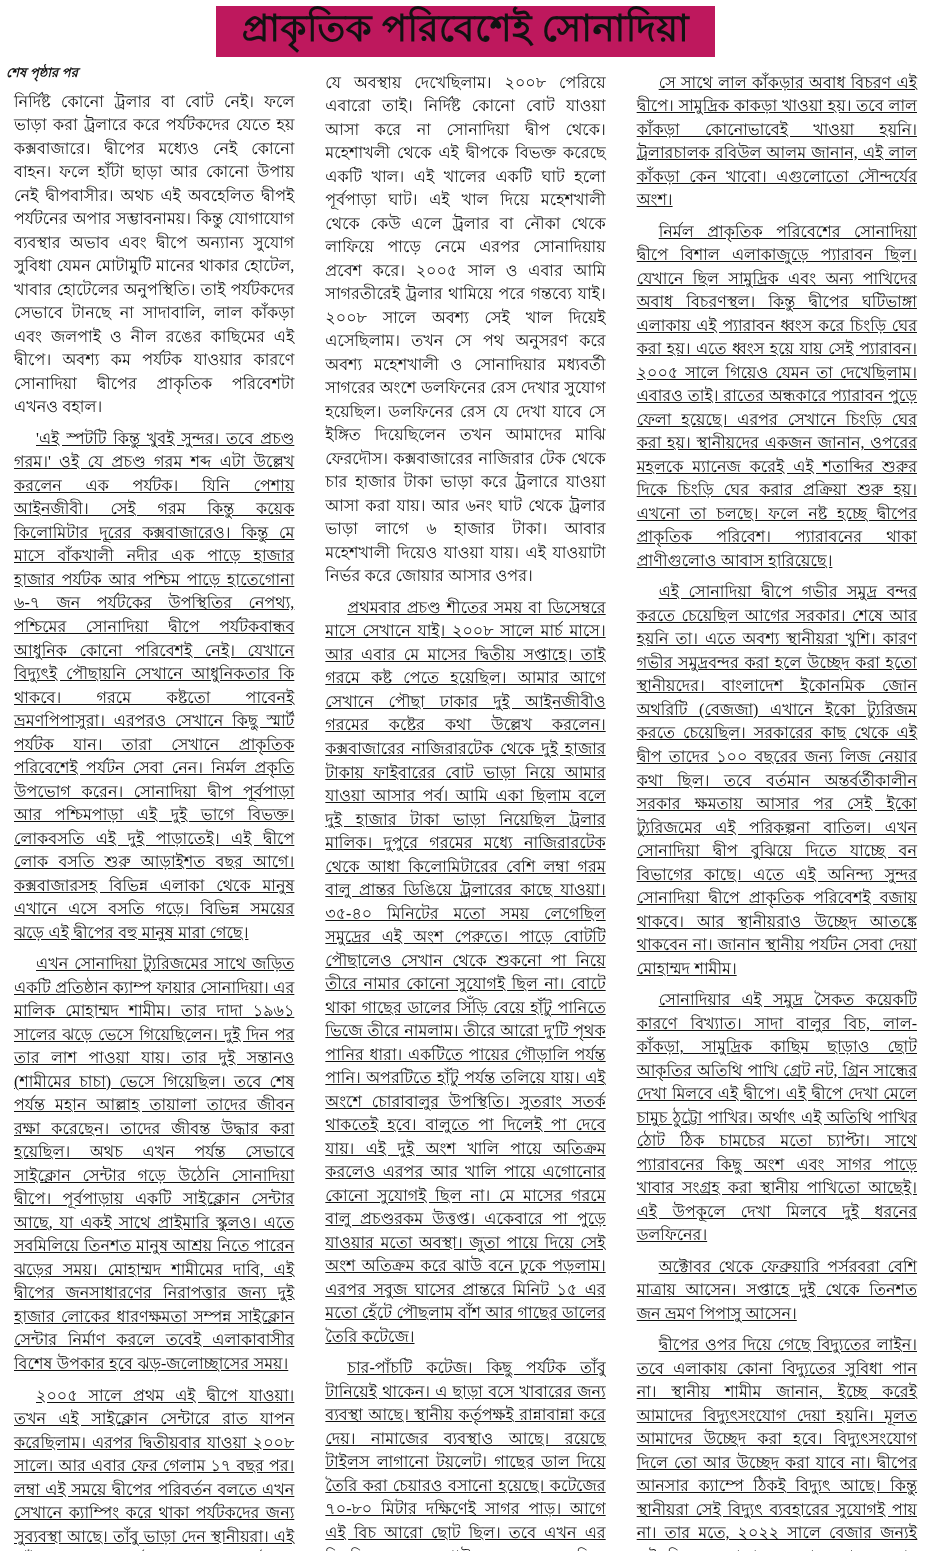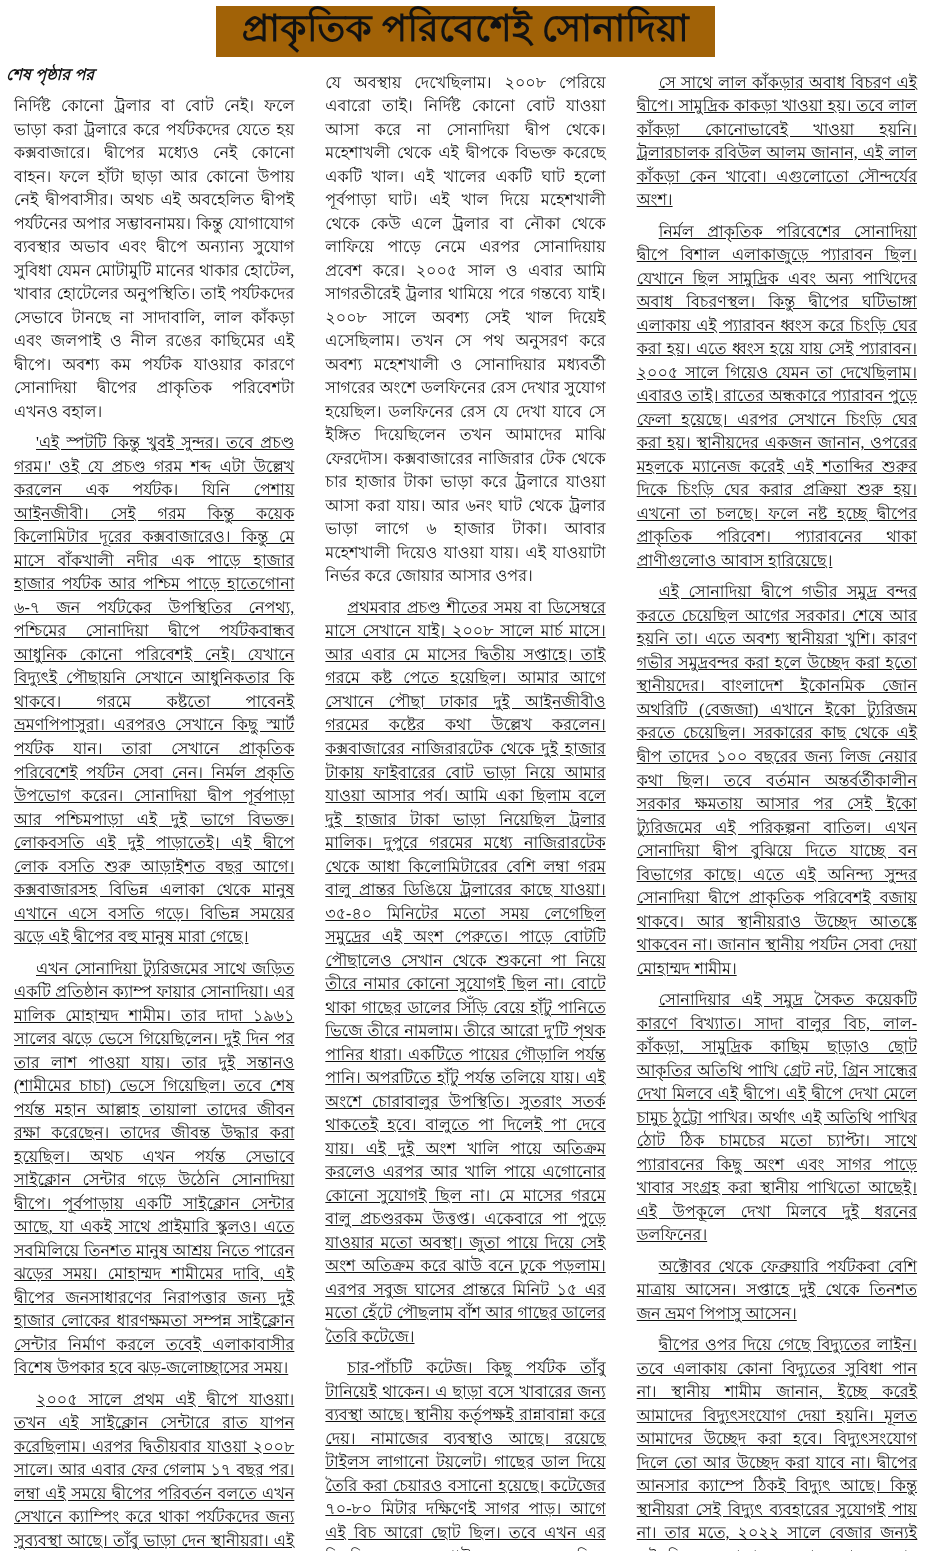--- a/index.html
+++ b/index.html
@@ -17,21 +17,21 @@
   .title {
     margin: 2px 0 6px 0;
     text-align: center;
     font-size: 37px;
     line-height: 1.15;
     font-weight: 700;
     letter-spacing: 0.5px;
   }
   .title .title-bg {
     display: inline-block;
-    background: #a16207;
+    background: #be185d;
     padding: 2px 26px 6px 26px;
   }
   .columns {
     display: flex;
     gap: 15px;
     height: 1488px;
     overflow: hidden;
   }
   .col {
     flex: 1 1 0;
@@ -43,21 +43,21 @@
   }
   .col p {
     margin: 8px;
     text-align: justify;
     word-spacing: 0.5px;
   }
   .col p.indent { text-indent: 22px; text-decoration: underline; }
   .lead {
     font-weight: 700;
     font-style: italic;
-    font-size: 16px;
+    font-size: 13px;
     margin: 0 0 2px 0 !important;
     text-align: left;
   }
 </style>
 </head>
 <body>
 
 <div class="page">
 
   <h1 class="title"><span class="title-bg">প্রাকৃতিক পরিবেশেই সোনাদিয়া</span></h1>
@@ -78,19 +78,19 @@
       <p class="indent">প্রথমবার প্রচণ্ড শীতের সময় বা ডিসেম্বরে মাসে সেখানে যাই। ২০০৮ সালে মার্চ মাসে। আর এবার মে মাসের দ্বিতীয় সপ্তাহে। তাই গরমে কষ্ট পেতে হয়েছিল। আমার আগে সেখানে পৌছা ঢাকার দুই আইনজীবীও গরমের কষ্টের কথা উল্লেখ করলেন। কক্সবাজারের নাজিরারটেক থেকে দুই হাজার টাকায় ফাইবারের বোট ভাড়া নিয়ে আমার যাওয়া আসার পর্ব। আমি একা ছিলাম বলে দুই হাজার টাকা ভাড়া নিয়েছিল ট্রলার মালিক। দুপুরে গরমের মধ্যে নাজিরারটেক থেকে আধা কিলোমিটারের বেশি লম্বা গরম বালু প্রান্তর ডিঙিয়ে ট্রলারের কাছে যাওয়া। ৩৫-৪০ মিনিটের মতো সময় লেগেছিল সমুদ্রের এই অংশ পেরুতে। পাড়ে বোটটি পৌছালেও সেখান থেকে শুকনো পা নিয়ে তীরে নামার কোনো সুযোগই ছিল না। বোটে থাকা গাছের ডালের সিঁড়ি বেয়ে হাঁটু পানিতে ভিজে তীরে নামলাম। তীরে আরো দু'টি পৃথক পানির ধারা। একটিতে পায়ের গৌড়ালি পর্যন্ত পানি। অপরটিতে হাঁটু পর্যন্ত তলিয়ে যায়। এই অংশে চোরাবালুর উপস্থিতি। সুতরাং সতর্ক থাকতেই হবে। বালুতে পা দিলেই পা দেবে যায়। এই দুই অংশ খালি পায়ে অতিক্রম করলেও এরপর আর খালি পায়ে এগোনোর কোনো সুযোগই ছিল না। মে মাসের গরমে বালু প্রচণ্ডরকম উত্তপ্ত। একেবারে পা পুড়ে যাওয়ার মতো অবস্থা। জুতা পায়ে দিয়ে সেই অংশ অতিক্রম করে ঝাউ বনে ঢুকে পড়লাম। এরপর সবুজ ঘাসের প্রান্তরে মিনিট ১৫ এর মতো হেঁটে পৌছলাম বাঁশ আর গাছের ডালের তৈরি কটেজে।</p>
       <p class="indent">চার-পাঁচটি কটেজ। কিছু পর্যটক তাঁবু টানিয়েই থাকেন। এ ছাড়া বসে খাবারের জন্য ব্যবস্থা আছে। স্থানীয় কর্তৃপক্ষই রান্নাবান্না করে দেয়। নামাজের ব্যবস্থাও আছে। রয়েছে টাইলস লাগানো টয়লেট। গাছের ডাল দিয়ে তৈরি করা চেয়ারও বসানো হয়েছে। কটেজের ৭০-৮০ মিটার দক্ষিণেই সাগর পাড়। আগে এই বিচ আরো ছোট ছিল। তবে এখন এর বিস্তৃতি বেড়েছে। ঝাউ বনের ভেতর দিয়ে হেঁটে চলে গেলাম সাগর পাড়ে। সেখানে সাদা বালুর বিচ। বিশাল এলাকা জুড়ে এর অবস্থান। বিচ আর বনের সংযোগস্থলে নিশিন্দা গাছ। রয়েছে বালিয়াড়িও। মে মাসে আমার সুযোগ হয়েছিল থোকায় থোকায় নিশিন্দা গাছের বেগুনি ফুল দেখার। এই গাছের পাতা স্থানীয়রা শস্যকে পোকামাকড়ের হাত থেকে রক্ষা করতে ব্যবহার করে গোলা বা মটকাতে।</p>
 
     </div>
 
     <div class="col">
       <p class="indent">সে সাথে লাল কাঁকড়ার অবাধ বিচরণ এই দ্বীপে। সামুদ্রিক কাকড়া খাওয়া হয়। তবে লাল কাঁকড়া কোনোভাবেই খাওয়া হয়নি। ট্রলারচালক রবিউল আলম জানান, এই লাল কাঁকড়া কেন খাবো। এগুলোতো সৌন্দর্যের অংশ।</p>
       <p class="indent">নির্মল প্রাকৃতিক পরিবেশের সোনাদিয়া দ্বীপে বিশাল এলাকাজুড়ে প্যারাবন ছিল। যেখানে ছিল সামুদ্রিক এবং অন্য পাখিদের অবাধ বিচরণস্থল। কিন্তু দ্বীপের ঘটিভাঙ্গা এলাকায় এই প্যারাবন ধ্বংস করে চিংড়ি ঘের করা হয়। এতে ধ্বংস হয়ে যায় সেই প্যারাবন। ২০০৫ সালে গিয়েও যেমন তা দেখেছিলাম। এবারও তাই। রাতের অন্ধকারে প্যারাবন পুড়ে ফেলা হয়েছে। এরপর সেখানে চিংড়ি ঘের করা হয়। স্থানীয়দের একজন জানান, ওপরের মহলকে ম্যানেজ করেই এই শতাব্দির শুরুর দিকে চিংড়ি ঘের করার প্রক্রিয়া শুরু হয়। এখনো তা চলছে। ফলে নষ্ট হচ্ছে দ্বীপের প্রাকৃতিক পরিবেশ। প্যারাবনের থাকা প্রাণীগুলোও আবাস হারিয়েছে।</p>
       <p class="indent">এই সোনাদিয়া দ্বীপে গভীর সমুদ্র বন্দর করতে চেয়েছিল আগের সরকার। শেষে আর হয়নি তা। এতে অবশ্য স্থানীয়রা খুশি। কারণ গভীর সমুদ্রবন্দর করা হলে উচ্ছেদ করা হতো স্থানীয়দের। বাংলাদেশ ইকোনমিক জোন অথরিটি (বেজজা) এখানে ইকো ট্যুরিজম করতে চেয়েছিল। সরকারের কাছ থেকে এই দ্বীপ তাদের ১০০ বছরের জন্য লিজ নেয়ার কথা ছিল। তবে বর্তমান অন্তর্বর্তীকালীন সরকার ক্ষমতায় আসার পর সেই ইকো ট্যুরিজমের এই পরিকল্পনা বাতিল। এখন সোনাদিয়া দ্বীপ বুঝিয়ে দিতে যাচ্ছে বন বিভাগের কাছে। এতে এই অনিন্দ্য সুন্দর সোনাদিয়া দ্বীপে প্রাকৃতিক পরিবেশই বজায় থাকবে। আর স্থানীয়রাও উচ্ছেদ আতঙ্কে থাকবেন না। জানান স্থানীয় পর্যটন সেবা দেয়া মোহাম্মদ শামীম।</p>
       <p class="indent">সোনাদিয়ার এই সমুদ্র সৈকত কয়েকটি কারণে বিখ্যাত। সাদা বালুর বিচ, লাল-কাঁকড়া, সামুদ্রিক কাছিম ছাড়াও ছোট আকৃতির অতিথি পাখি গ্রেট নট, গ্রিন সান্ধের দেখা মিলবে এই দ্বীপে। এই দ্বীপে দেখা মেলে চামুচ ঠুট্টো পাখির। অর্থাৎ এই অতিথি পাখির ঠোট ঠিক চামচের মতো চ্যাপ্টা। সাথে প্যারাবনের কিছু অংশ এবং সাগর পাড়ে খাবার সংগ্রহ করা স্থানীয় পাখিতো আছেই। এই উপকূলে দেখা মিলবে দুই ধরনের ডলফিনের।</p>
-      <p class="indent">অক্টোবর থেকে ফেব্রুয়ারি পর্যটকবা বেশি মাত্রায় আসেন। সপ্তাহে দুই থেকে তিনশত জন ভ্রমণ পিপাসু আসেন।</p>
+      <p class="indent">অক্টোবর থেকে ফেব্রুয়ারি পর্সরবরা বেশি মাত্রায় আসেন। সপ্তাহে দুই থেকে তিনশত জন ভ্রমণ পিপাসু আসেন।</p>
       <p class="indent">দ্বীপের ওপর দিয়ে গেছে বিদ্যুতের লাইন। তবে এলাকায় কোনা বিদ্যুতের সুবিধা পান না। স্থানীয় শামীম জানান, ইচ্ছে করেই আমাদের বিদ্যুৎসংযোগ দেয়া হয়নি। মূলত আমাদের উচ্ছেদ করা হবে। বিদ্যুৎসংযোগ দিলে তো আর উচ্ছেদ করা যাবে না। দ্বীপের আনসার ক্যাম্পে ঠিকই বিদ্যুৎ আছে। কিন্তু স্থানীয়রা সেই বিদ্যুৎ ব্যবহারের সুযোগই পায় না। তার মতে, ২০২২ সালে বেজার জন্যই এই বিদ্যুৎসংযোগের ব্যবস্থা। এখন বেজার সেই অফিস পাহারা দেয় আনসার। বিদ্যুৎ সুবিধা পায় শুধু আনসাররাই।</p>
 
     </div>
 
   </div>
 </div>
 
 </body></html>

